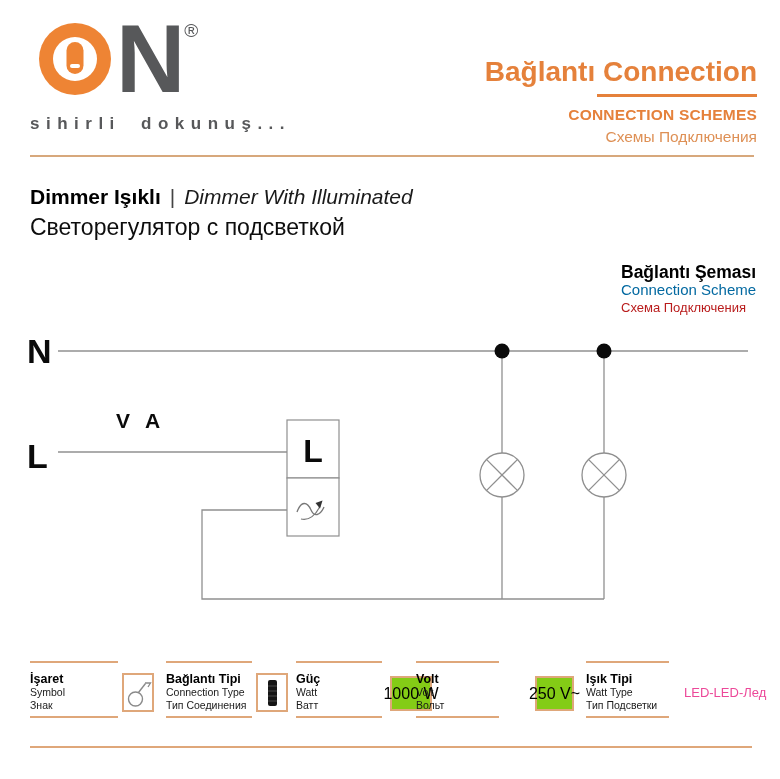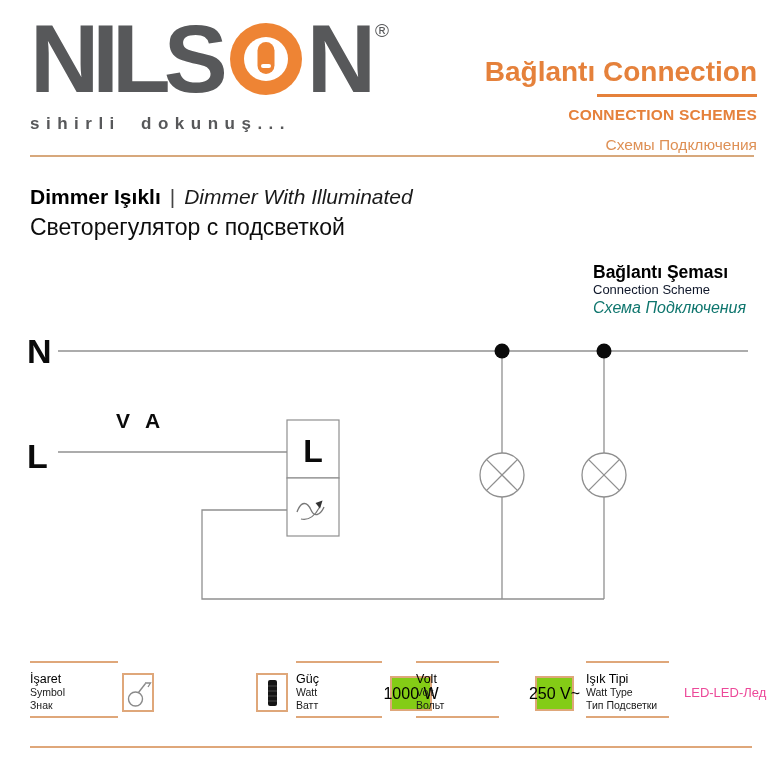--- a/index.html
+++ b/index.html
@@ -22,59 +22,58 @@
   .logo-txt{font-size:96px;font-weight:bold;letter-spacing:-7px;color:var(--gray);line-height:1;}
   .logo-o{width:72px;height:72px;margin:0 5px 0 9px;display:block;}
   .logo-reg{align-self:flex-start;font-size:19px;color:var(--gray);margin:6px 0 0 6px;font-weight:normal;}
   .tagline{margin-top:10px;font-size:17px;font-weight:bold;color:var(--gray);letter-spacing:6.5px;word-spacing:9px;}
 
   
   .header-right{position:absolute;right:23px;top:57px;text-align:right;}
   .hr-tr{font-size:28px;font-weight:bold;color:var(--orange);line-height:1.1;}
   .hr-underline{width:160px;height:3px;background:var(--orange);margin:6px 0 0 auto;}
   .hr-en{font-size:15.5px;font-weight:bold;color:var(--orange);margin-top:9px;letter-spacing:0.2px;}
-  .hr-ru{font-size:15.5px;color:var(--orange-soft);margin-top:12px;}
+  .hr-ru{font-size:15.5px;color:var(--orange-soft);margin-top:4px;}
 
   .header-divider{position:absolute;left:30px;top:155px;width:724px;height:2px;background:var(--rule-tan);}
 
   
   .product-title{position:absolute;left:30px;top:183px;}
   .pt-line1{font-size:21px;line-height:1.35;}
   .pt-tr{font-weight:bold;color:#000;}
   .pt-sep{font-weight:300;color:#444;padding:0 9px;}
   .pt-en{font-style:italic;color:#1a1a1a;}
   .pt-ru{font-size:23px;color:#0d0d0d;margin-top:3px;}
 
   
-  .scheme-heading{position:absolute;left:593px;top:263px;line-height:18px;}
+  .scheme-heading{position:absolute;left:621px;top:263px;line-height:18px;}
   .sh-tr{font-size:17.5px;font-weight:bold;color:#000;}
-  .sh-en{font-size:13px;color:#0f172a;}
-  .sh-ru{font-size:16px;color:#0f766e;font-style:italic;}
+  .sh-en{font-size:15px;color:#0369a1;}
+  .sh-ru{font-size:13px;color:#b91c1c;}
 
   
   .circuit{position:absolute;left:0;top:325px;width:780px;height:292px;}
   .circuit text{font-family:"Liberation Sans",sans-serif;fill:#0a0a0a;}
 
   
   .spec-label{position:absolute;top:661px;border-top:2px solid var(--box-tan);border-bottom:2px solid var(--box-tan);padding:9px 0 5px;}
-  .sl-tr{font-size:12.5px;font-weight:normal;line-height:14px;color:#000;}
+  .sl-tr{font-size:12.5px;font-weight:bold;line-height:14px;color:#000;}
   .sl-en,.sl-ru{font-size:10.5px;line-height:12.5px;color:#1a1a1a;}
   .icon-box{position:absolute;top:673px;width:32px;height:39px;border:2px solid var(--box-tan);background:#fff;display:flex;align-items:center;justify-content:center;}
   .value-box{position:absolute;top:676px;height:35px;border:2px solid var(--box-tan);background:#84cc16;display:flex;align-items:center;justify-content:center;font-size:16px;color:#000;white-space:nowrap;}
   .led-text{position:absolute;left:684px;top:685px;font-size:13px;color:#ec4899;}
   .bottom-rule{position:absolute;left:30px;top:746px;width:722px;height:2px;background:var(--box-tan);}
 </style>
 </head>
 <body>
 
 <div class="page">
 
   <div class="logo">
     <div class="logo-row">
-      <span class="logo-txt">NILS</span>
       <svg class="logo-o" viewBox="0 0 72 72" aria-hidden="true">
         <circle cx="36" cy="36" r="36" fill="#EE8434"></circle>
         <circle cx="36" cy="36" r="22" fill="#ffffff"></circle>
         <rect x="27.5" y="19" width="17" height="32" rx="8.5" fill="#EE8434"></rect>
         <rect x="31" y="41" width="10" height="4" rx="2" fill="#ffffff"></rect>
       </svg>
       <span class="logo-txt">N</span>
       <span class="logo-reg">®</span>
     </div>
     <div class="tagline">sihirli dokunuş...</div>
@@ -145,20 +144,25 @@
   </div>
 
   <div class="icon-box" style="left:122px;">
     <svg width="28" height="34" viewBox="0 0 28 34" aria-hidden="true">
       <circle cx="11.5" cy="23" r="7" fill="none" stroke="#8a8a8a" stroke-width="1.4"></circle>
       <line x1="14.5" y1="16.5" x2="21.5" y2="7.5" stroke="#8a8a8a" stroke-width="1.4"></line>
       <path d="M 21 7 h 5.5 l -2.5 4" fill="none" stroke="#8a8a8a" stroke-width="1.3"></path>
     </svg>
   </div>
 
+  <div class="spec-label" style="left:166px;width:86px;">
+    <div class="sl-tr">Bağlantı Tipi</div>
+    <div class="sl-en">Connection Type</div>
+    <div class="sl-ru">Тип Соединения</div>
+  </div>
 
   <div class="icon-box" style="left:256px;">
     <svg width="28" height="34" viewBox="0 0 28 34" aria-hidden="true">
       <rect x="10" y="4" width="9" height="26" rx="2" fill="#151515"></rect>
       <line x1="10" y1="10" x2="19" y2="10" stroke="#4a4a4a" stroke-width="1"></line>
       <line x1="10" y1="15" x2="19" y2="15" stroke="#4a4a4a" stroke-width="1"></line>
       <line x1="10" y1="20" x2="19" y2="20" stroke="#4a4a4a" stroke-width="1"></line>
       <line x1="10" y1="25" x2="19" y2="25" stroke="#4a4a4a" stroke-width="1"></line>
     </svg>
   </div>

